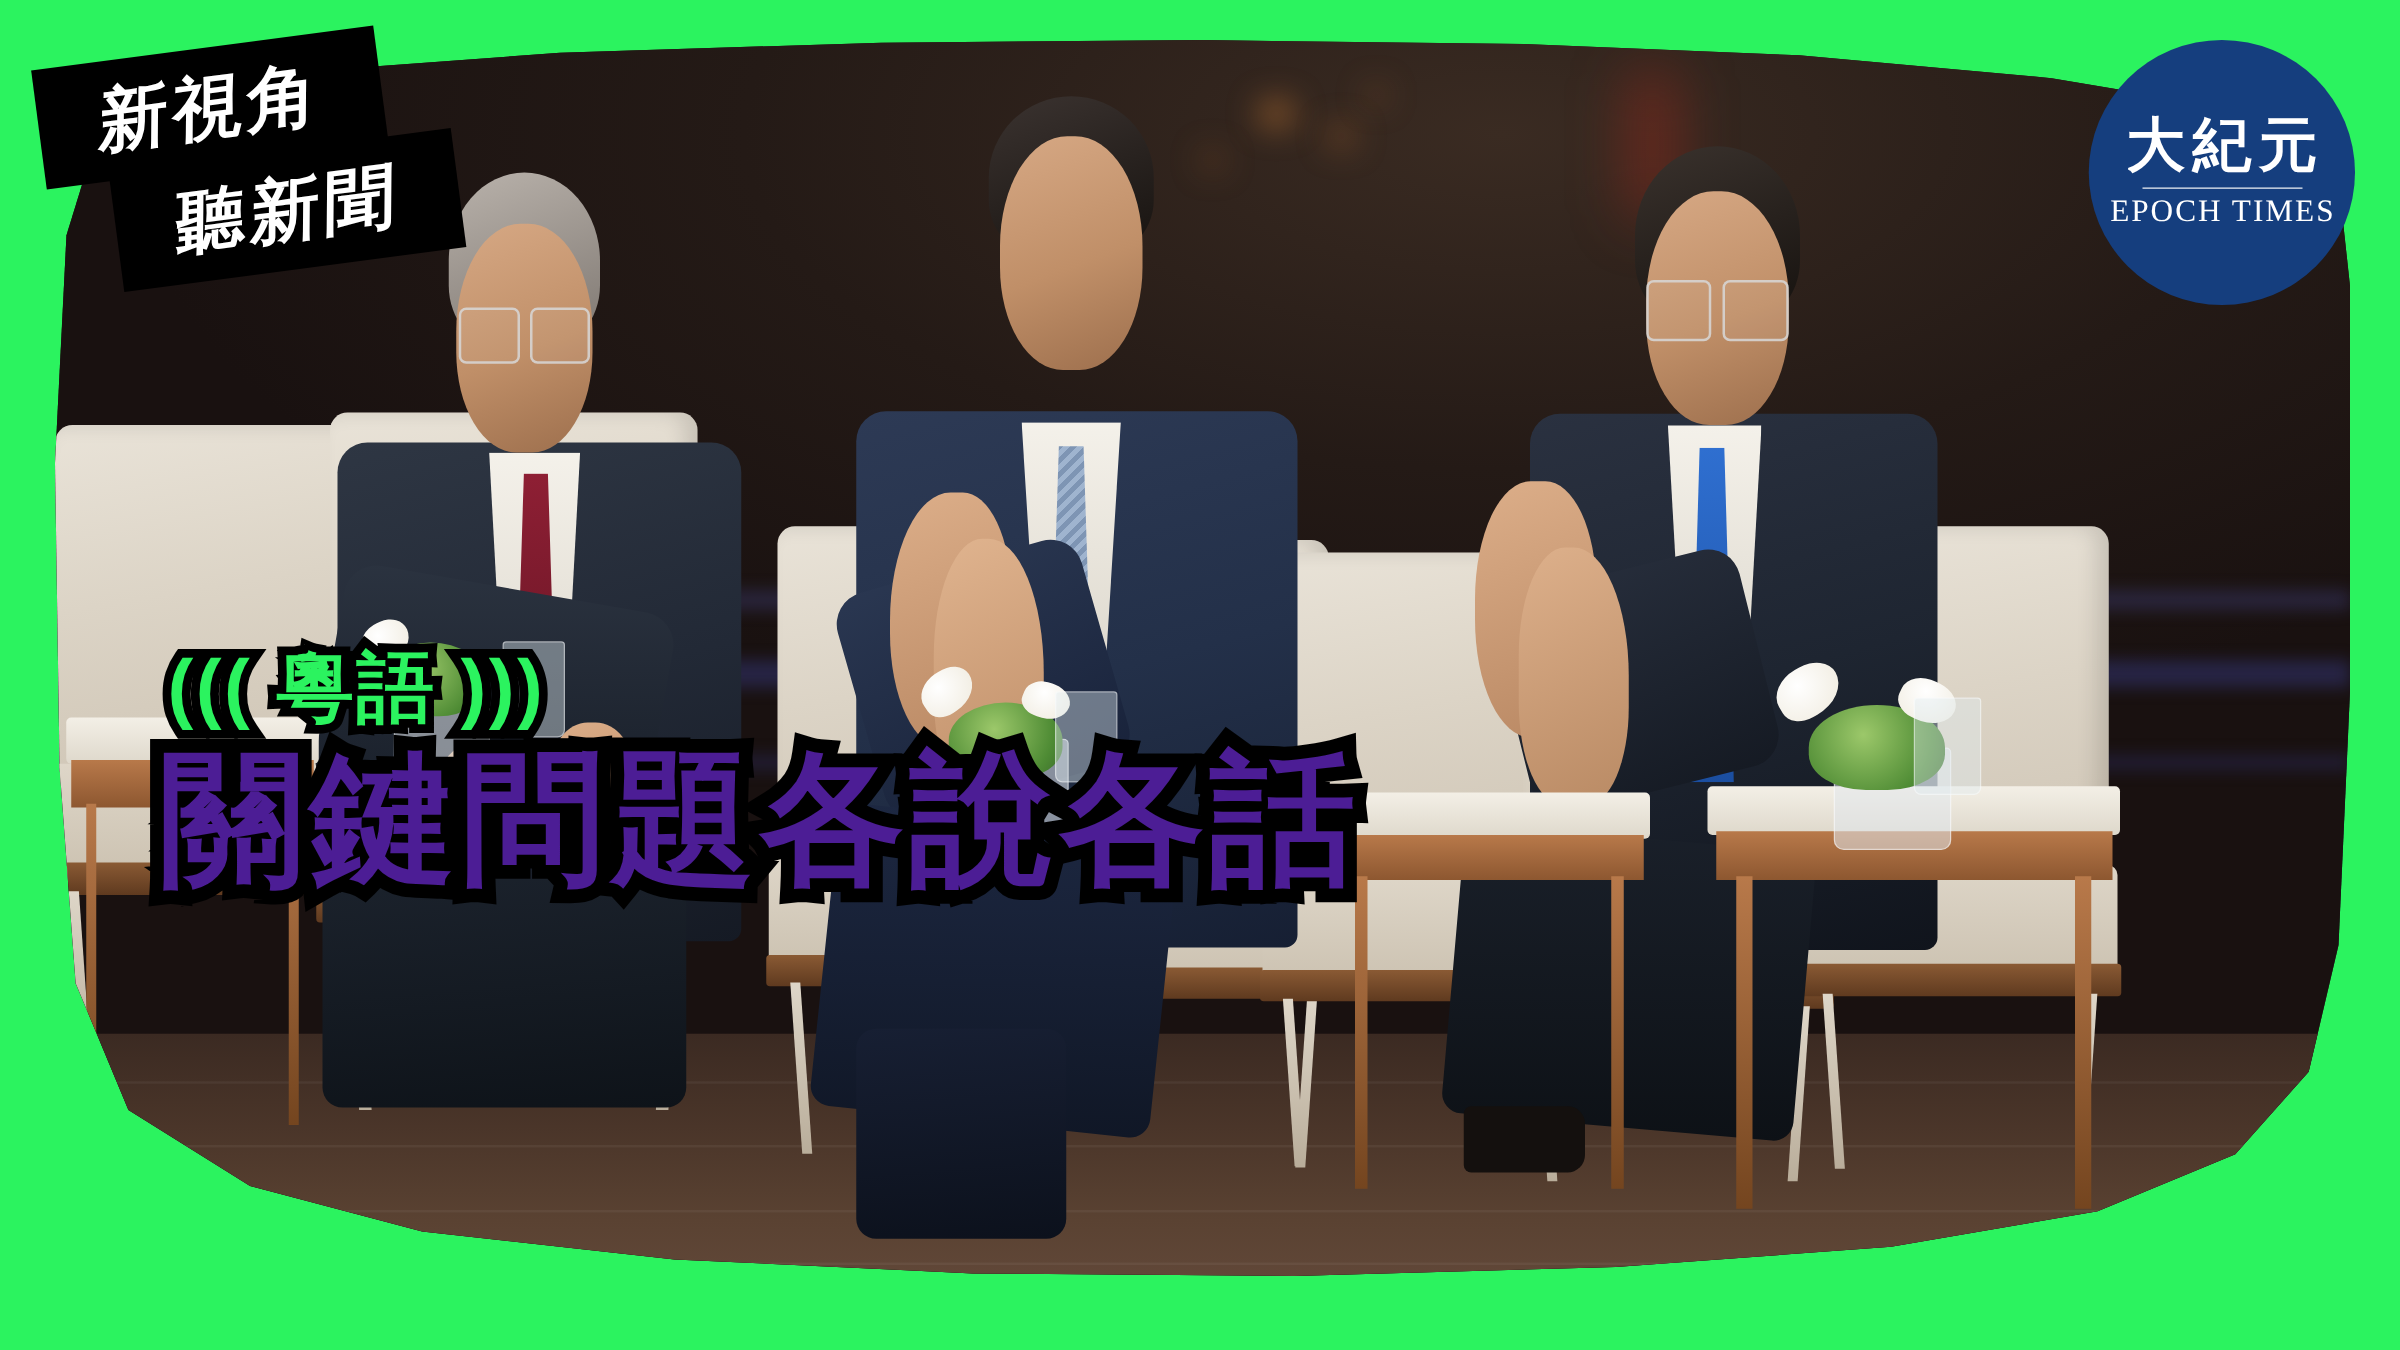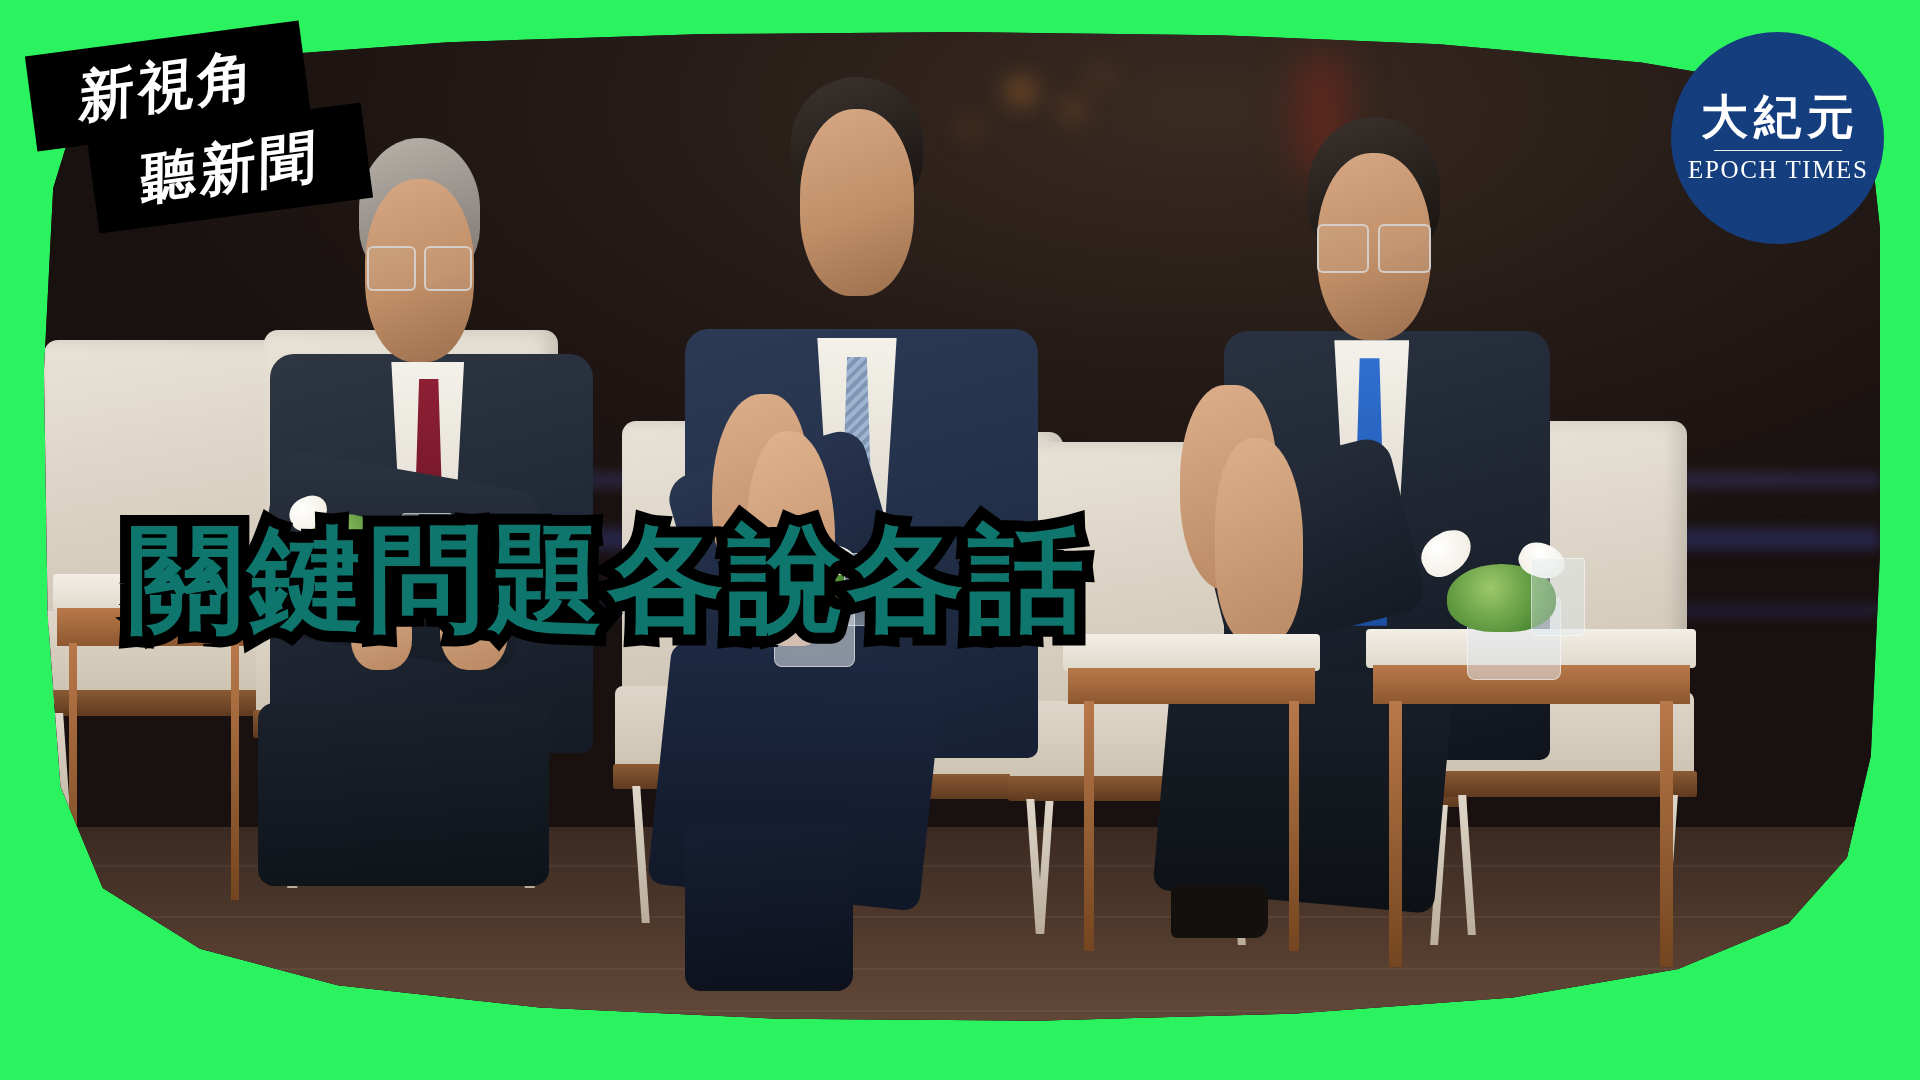--- a/index.html
+++ b/index.html
@@ -126,21 +126,21 @@
     -webkit-text-stroke:14px #000;paint-order:stroke fill;
     text-shadow:0 0 1px #000;
   }
   .hl{
     font-weight:900;line-height:1.02;white-space:nowrap;
     font-family:"Liberation Sans","DejaVu Sans",sans-serif;
     -webkit-text-stroke:22px #000;paint-order:stroke fill;
     font-size:116px;letter-spacing:4px;
   }
   .hl1{color:#2bf35f;margin-bottom:12px;}
-  .hl2{color:#0f766e;}
+  .hl2{color:#4c1d95;}
 </style>
 </head>
 <body>
 
 <div id="stage">
 
   <div class="photo-wrap">
     <div class="photo">
       <div class="bg-dark"></div>
       <div class="bg-band b1"></div>
@@ -304,16 +304,17 @@
   </div>
 
   <div class="badge badge1">
     <span>新視角</span>
   </div>
   <div class="badge badge2">
     <span>聽新聞</span>
   </div>
 
   <div class="headline">
+    <div class="cantonese">((( 粵語 )))</div>
     <div class="hl hl2">關鍵問題各說各話</div>
   </div>
 
 </div>
 
 </body></html>

